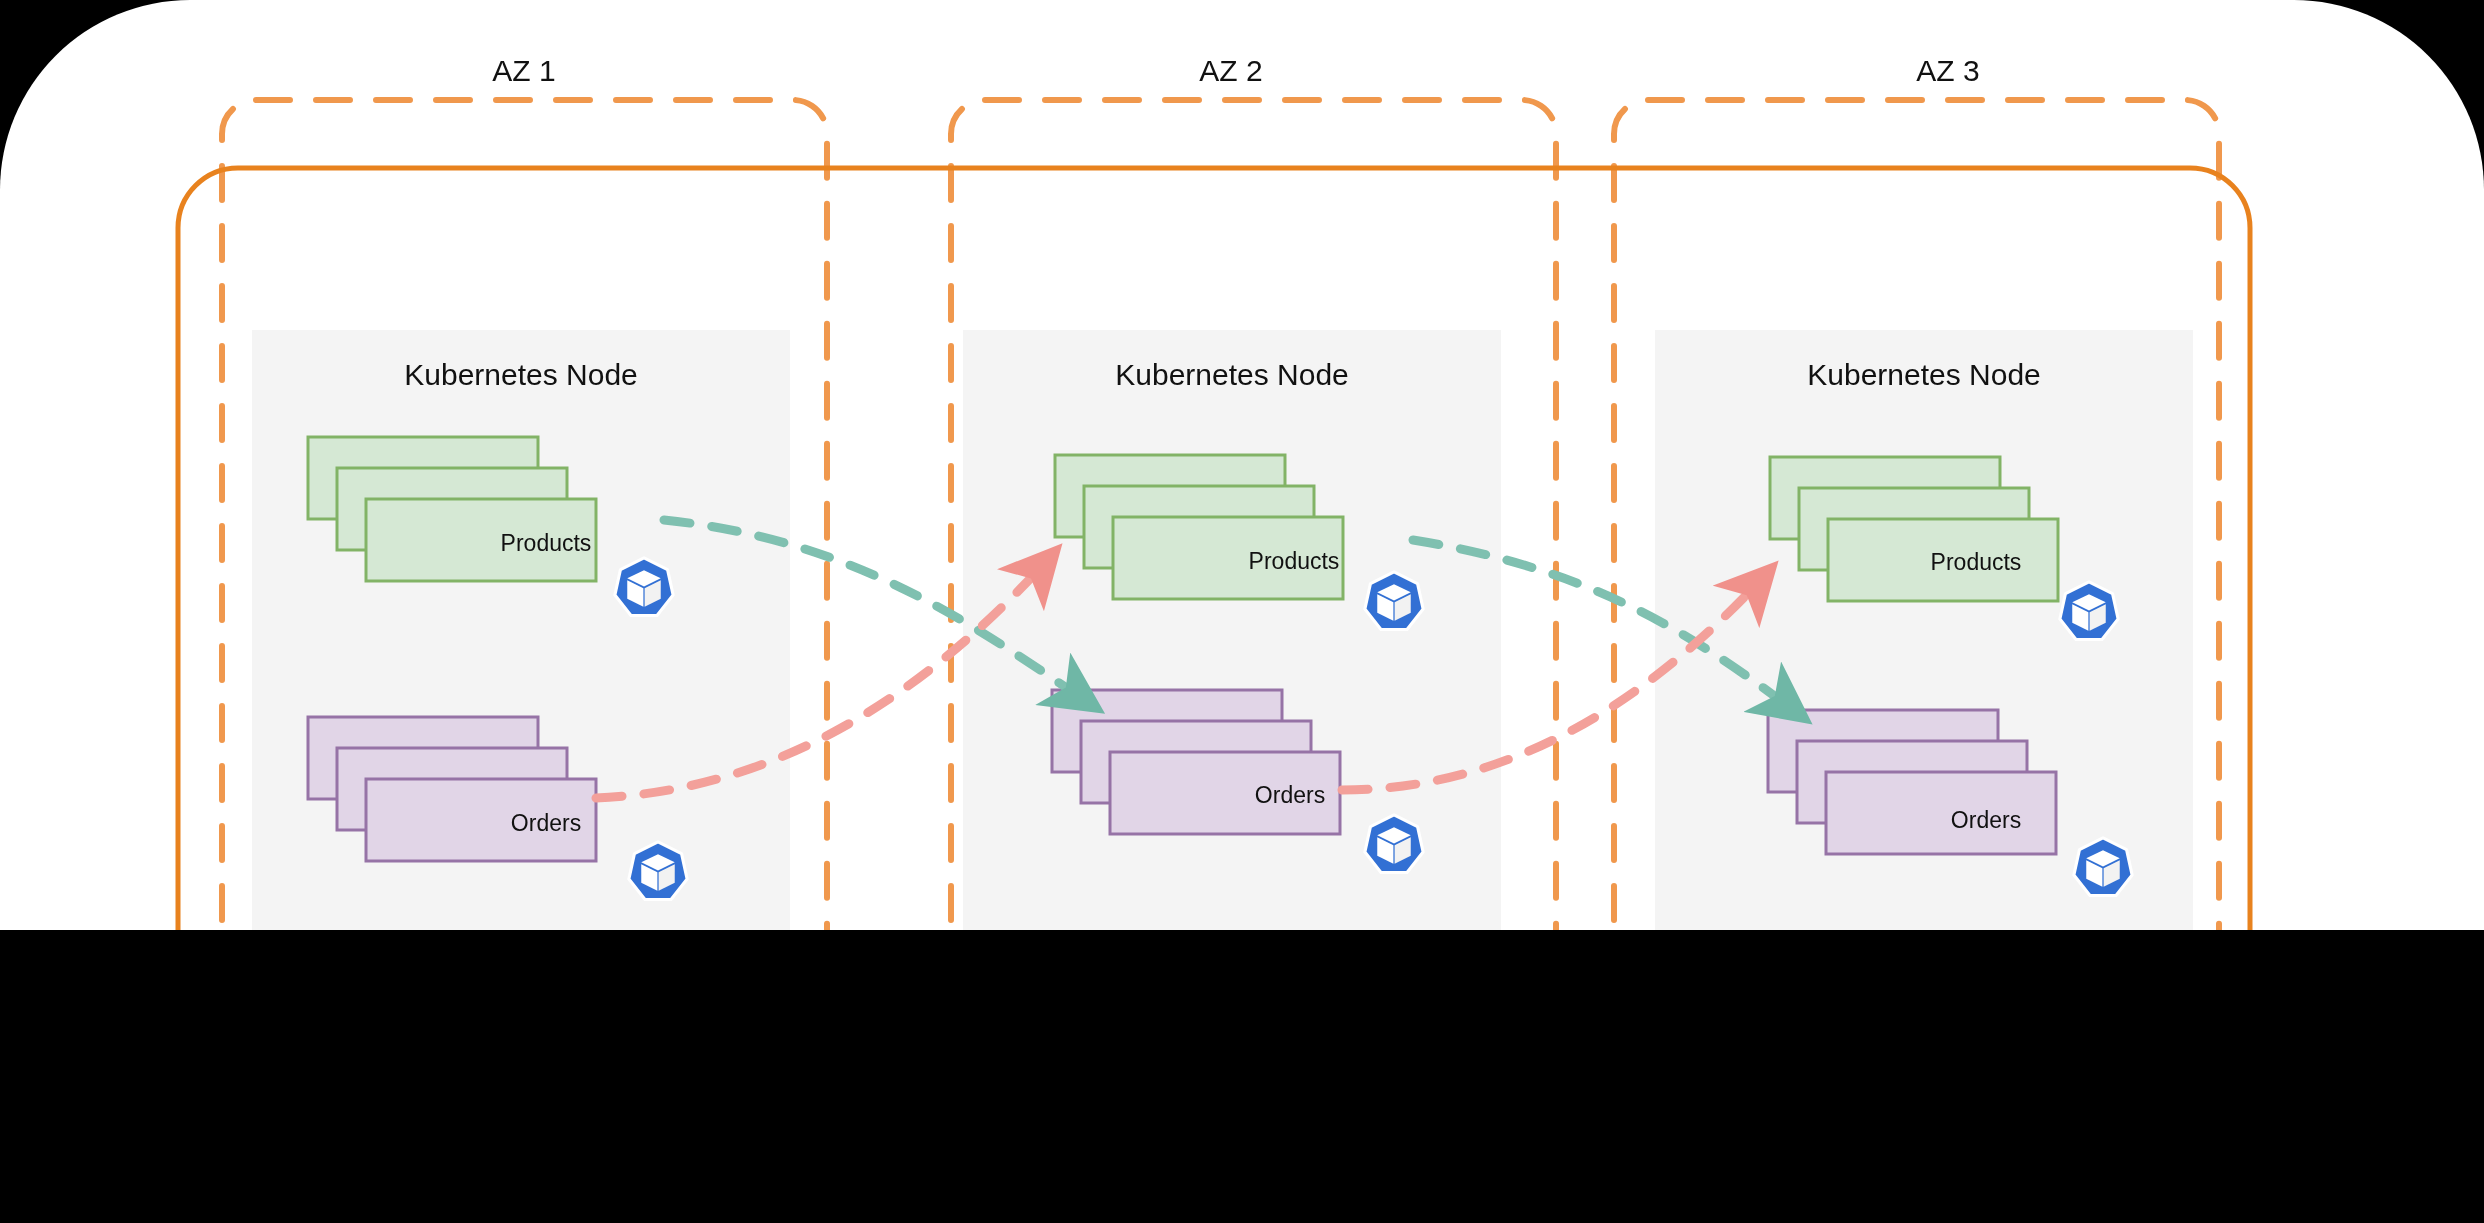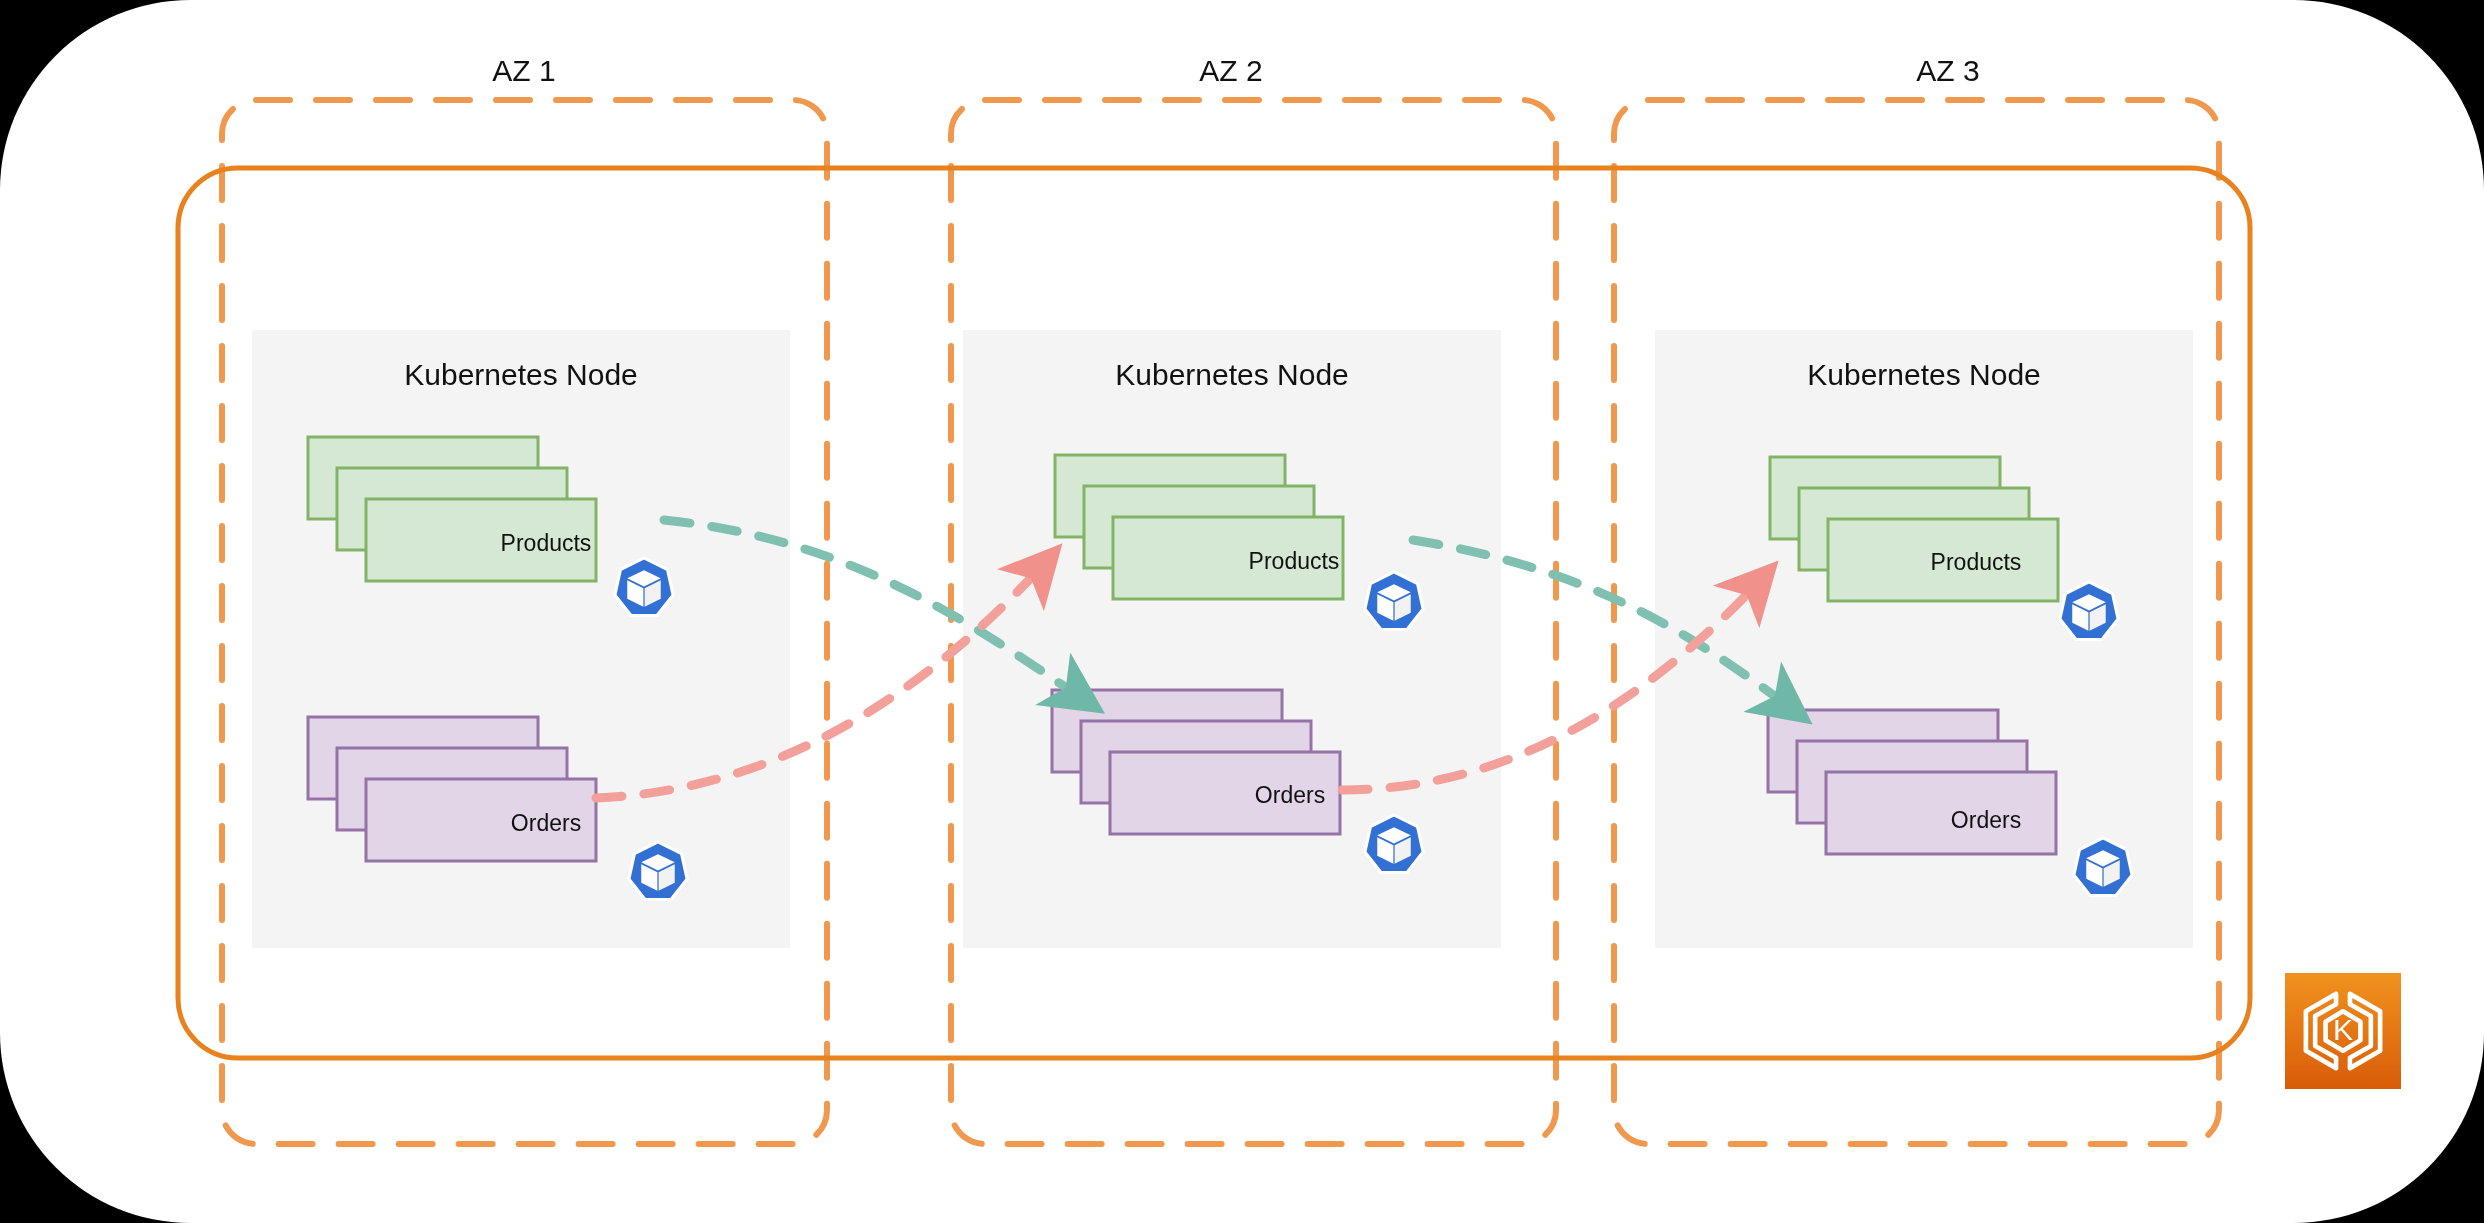--- a/index.html
+++ b/index.html
@@ -3,21 +3,21 @@
 <meta charset="utf-8">
 <style>
   html, body {
     margin: 0;
     padding: 0;
     background: #000000;
   }
   #stage {
     position: relative;
     width: 2484px;
-    height: 1223px;
+    height: 930px;
     background: #000000;
     overflow: hidden;
     font-family: "Liberation Sans", sans-serif;
   }
   #canvas {
     position: absolute;
     left: 0; top: 0;
     width: 2484px;
     height: 1223px;
   }

